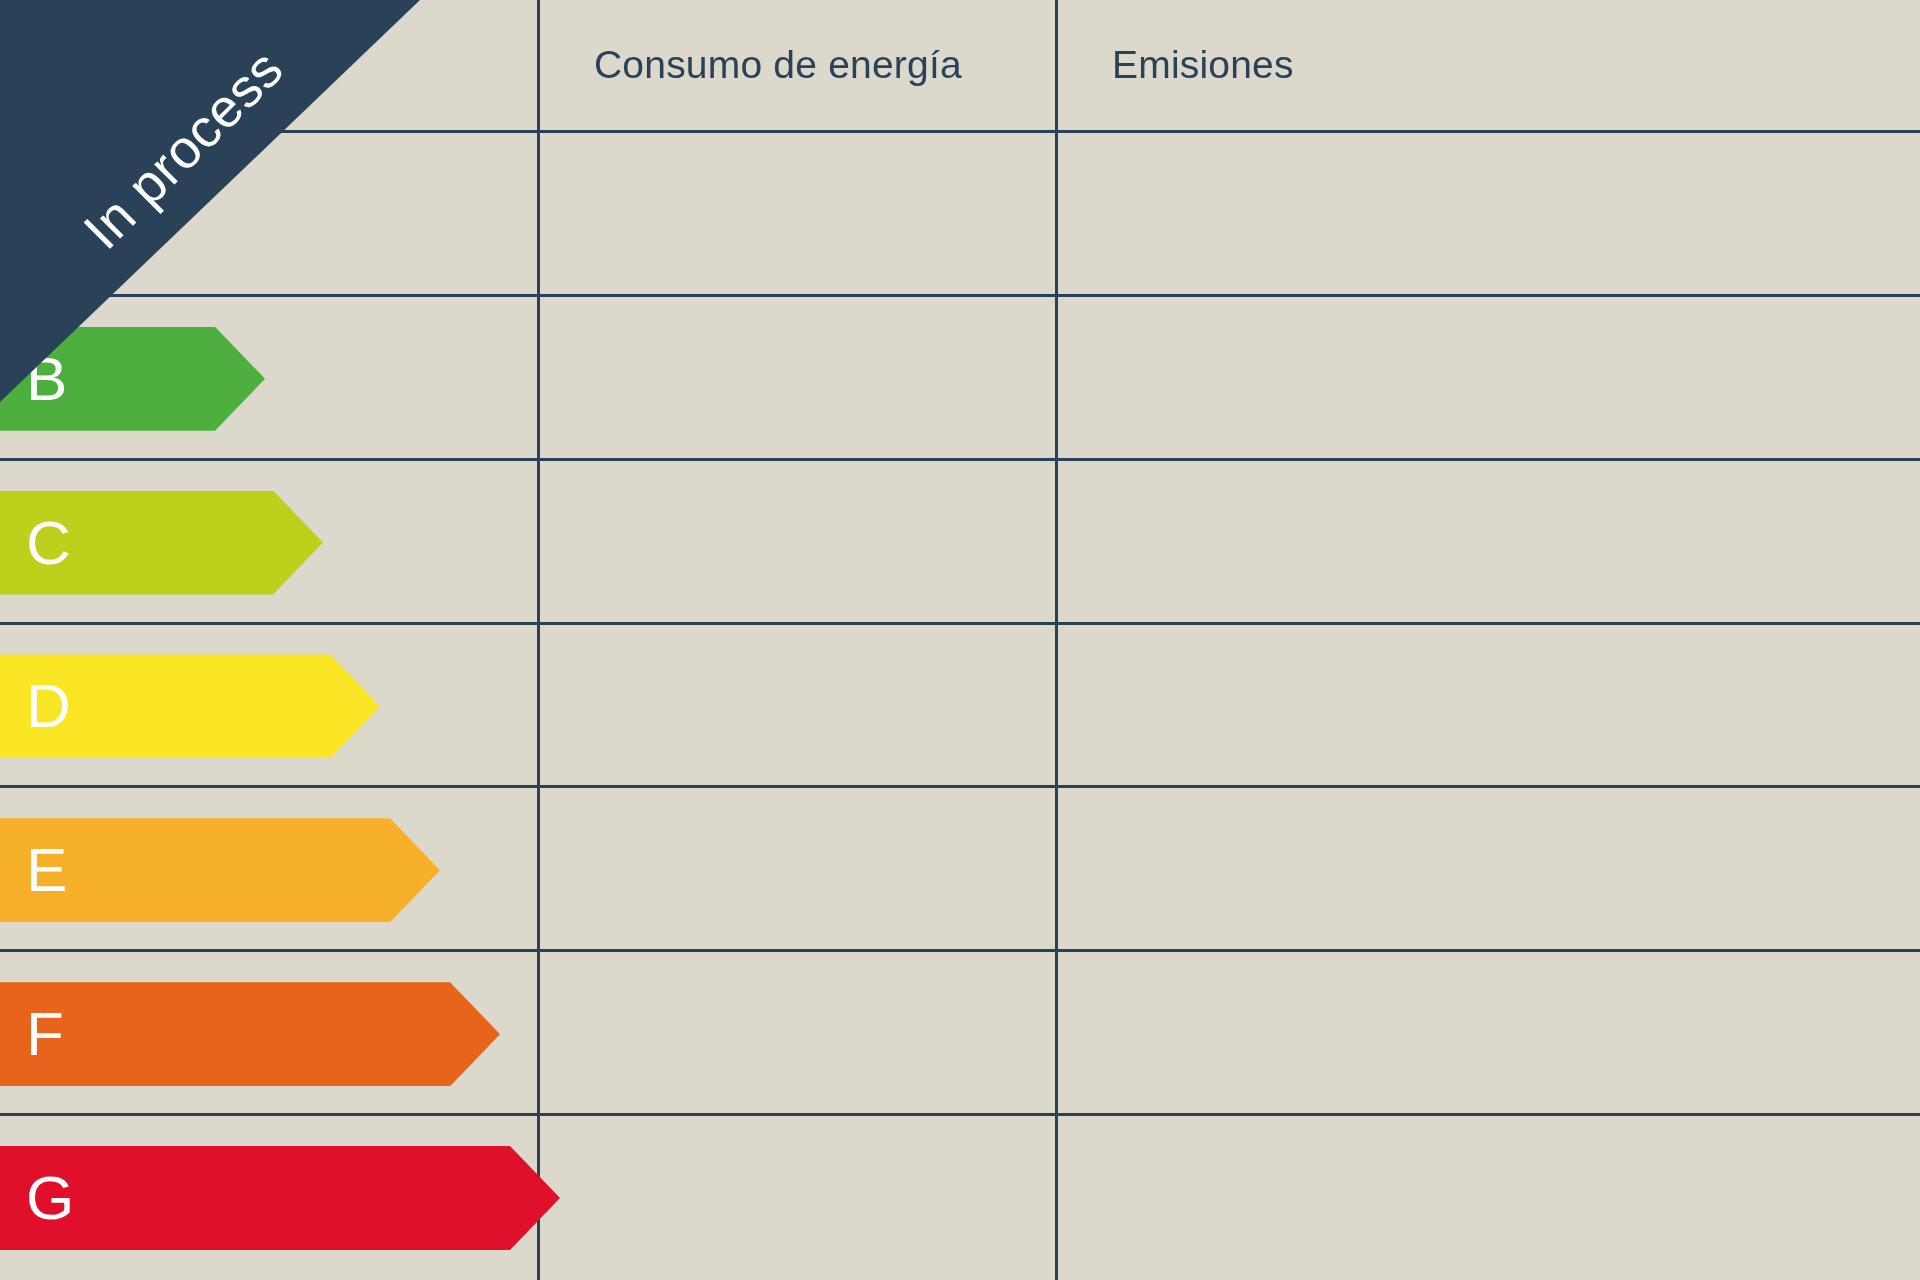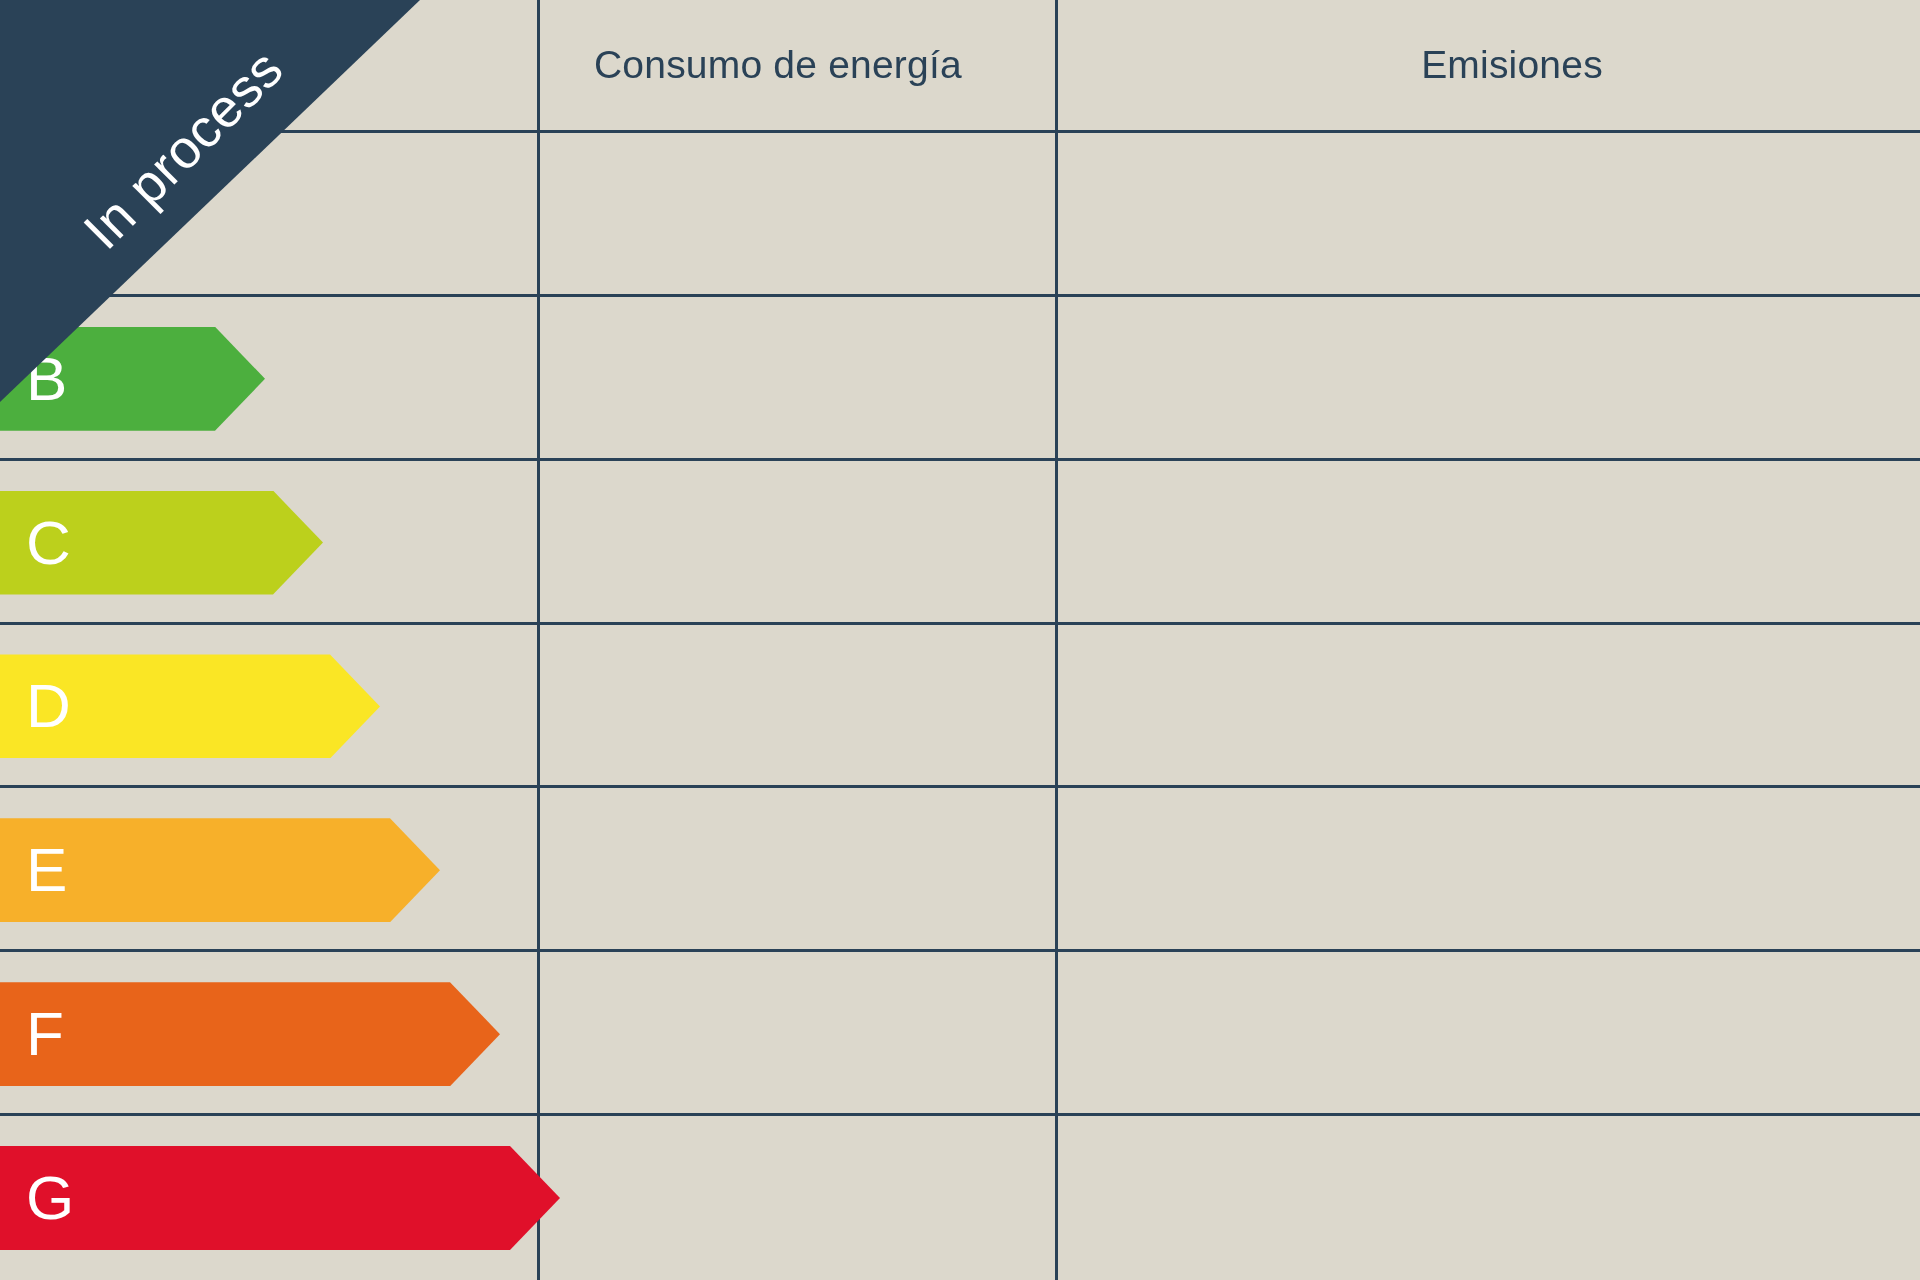--- a/index.html
+++ b/index.html
@@ -26,21 +26,21 @@
     display: grid;
     grid-template-rows: 133px repeat(7, 1fr);
     grid-template-columns: 540px 518px 1fr;
   }
   .cell {
     border-bottom: 3px solid #2a4257;
     border-right: 3px solid #2a4257;
     background: transparent;
   }
   .cell.col-label { border-right: 3px solid #2a4257; }
-  .cell.col-last  { border-right: none; align-items: center; }
+  .cell.col-last  { border-right: none; }
 
   
   .hdr {
     display: flex;
     flex-direction: column;
     justify-content: center;
     padding: 0 8px 0 54px;
     color: #2a4257;
     font-size: 39px;
     line-height: 1.45;

